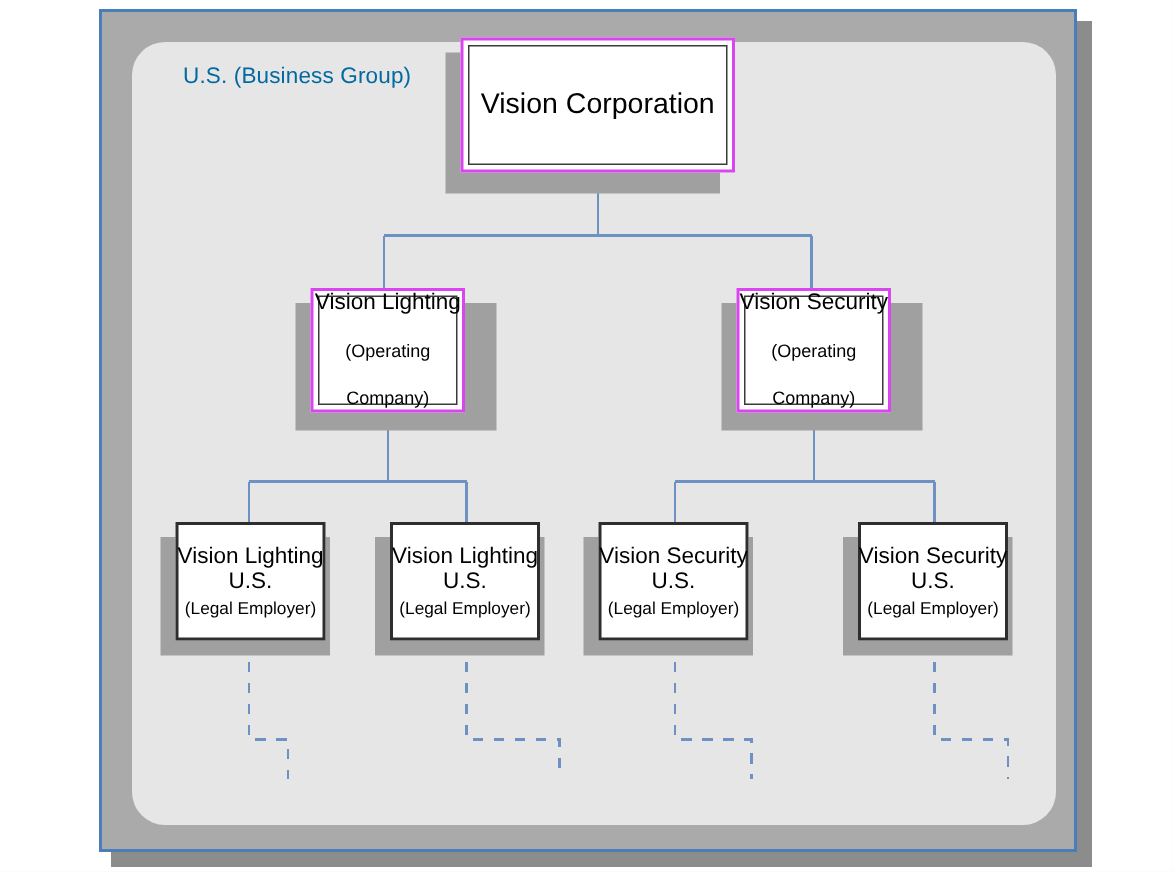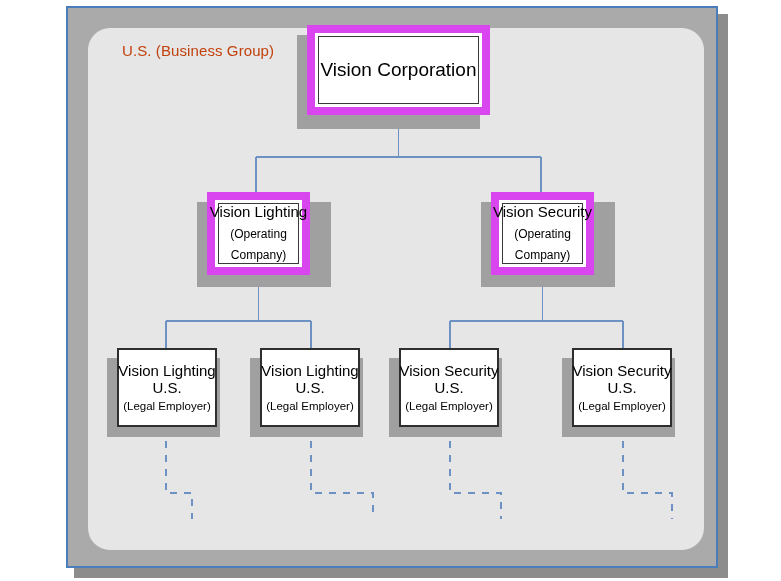--- a/index.html
+++ b/index.html
@@ -49,21 +49,21 @@
     background: #e6e6e6;
     border-radius: 22px;
   }
 
   
   .group-label {
     position: absolute;
     left: 122px;
     top: 42px;
     font-size: 15px;
-    color: #c2410c;
+    color: #0369a1;
     white-space: nowrap;
     letter-spacing: .1px;
   }
 
   
   #connectors {
     position: absolute;
     left: 0;
     top: 0;
     width: 781px;
@@ -83,21 +83,21 @@
     text-align: center;
     color: #000000;
     line-height: 1.12;
   }
   .node-shadow {
     position: absolute;
     background: #a0a0a0;
   }
   
   .node.double {
-    border: 8px solid #d946ef;
+    border: 2px solid #d946ef;
     padding: 3px;
   }
   .node.double > .inner {
     border: 1px solid #3a3a3a;
     width: 100%;
     height: 100%;
     display: flex;
     flex-direction: column;
     align-items: center;
     justify-content: center;
@@ -115,21 +115,21 @@
   .node .subtitle {
     display: block;
   }
 
   
   .lvl1 .title { font-size: 19px; }
   .lvl1 .subtitle { font-size: 15px; margin-top: 1px; }
 
   
   .lvl2 .title { font-size: 15px; }
-  .lvl2 .subtitle { font-size: 12px; margin-top: 6px; line-height: 1.25; }
+  .lvl2 .subtitle { font-size: 12px; margin-top: 16px; line-height: 1.25; }
 
   
   .lvl3 .title { font-size: 15px; line-height: 1.16; }
   .lvl3 .subtitle { font-size: 11.5px; margin-top: 4px; text-align: center; }
 </style>
 </head>
 <body>
 
 <div id="stage">
 

